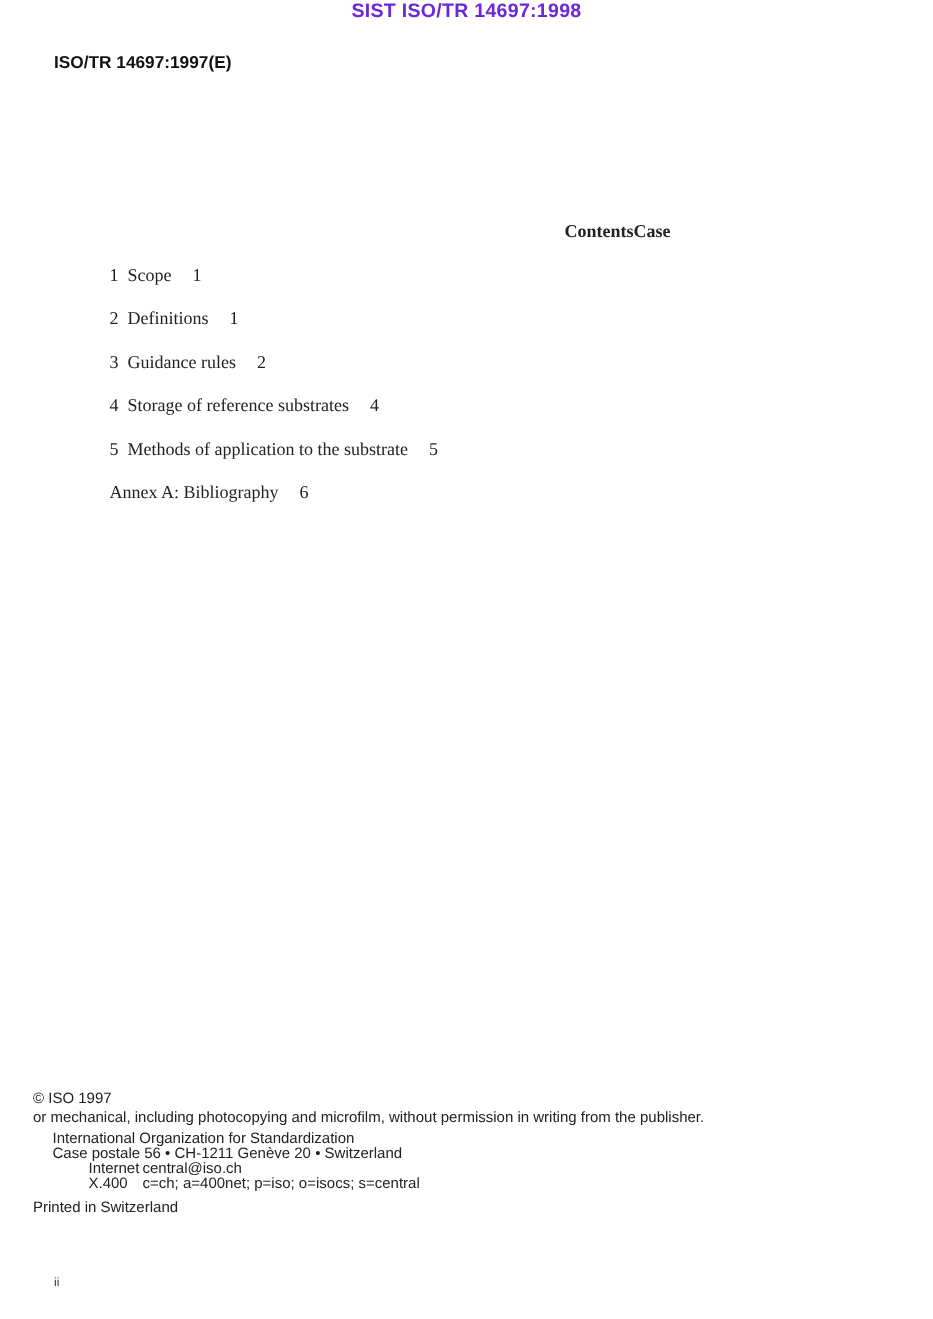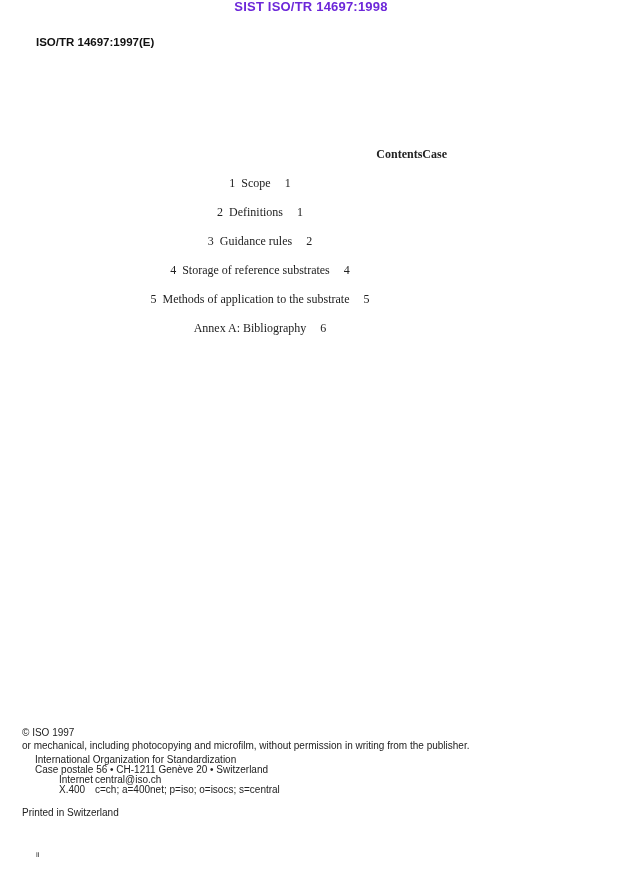--- a/index.html
+++ b/index.html
@@ -5,32 +5,32 @@
   html, body { margin:0; padding:0; background:#ffffff; }
   body { width:622px; height:879px; position:relative; overflow:hidden; color:#111; }
   .watermark { position:absolute; top:0; left:0; width:622px; text-align:center;
     font-family:"Liberation Sans", sans-serif; font-weight:bold; font-size:13px;
     color:#6d28d9; letter-spacing:0.2px; line-height:14px; }
   .doc-id { position:absolute; top:36px; left:36px;
     font-family:"Liberation Sans", sans-serif; font-weight:bold; font-size:11.5px; color:#111; }
   .toc { position:absolute; left:33px; top:147px; width:414px;
     font-family:"Liberation Serif", serif; font-size:12px; color:#222; }
   .toc-head { display:flex; justify-content:flex-end; font-weight:bold; height:18px; }
-  .toc-row { display:flex; justify-content:center; height:29px; align-items:flex-start;margin-left:40px; }
+  .toc-row { display:flex; justify-content:flex-start; height:29px; align-items:flex-start;margin-left:40px; }
   .toc-row:first-of-type { }
   .toc-rows { margin-top:11px; }
   .toc-num { display:inline-block; width:12px; }
   .toc-page { width:20px; text-align:right; }
   .copyright { position:absolute; left:22px; top:728px;
     font-family:Liberation Sans, sans-serif; font-size:10px; color:#222; line-height:10px; }
   .copyright .legal { margin-top:3px; width:560px; }
   .address { margin-left:13px; margin-top:4px; }
   .addr-row { display:flex;margin-left:24px; }
   .addr-label { width:36px; }
-  .printed { margin-top:13px; }
+  .printed { margin-top:6px; }
   .page-num { position:absolute; left:36px; top:850px;
     font-family:"Liberation Sans", sans-serif; font-size:8px; color:#333; }
 </style>
 </head>
 <body>
 
 <div class="watermark">SIST ISO/TR 14697:1998</div>
 <div class="doc-id">ISO/TR 14697:1997(E)</div>
 
 <div class="toc">

